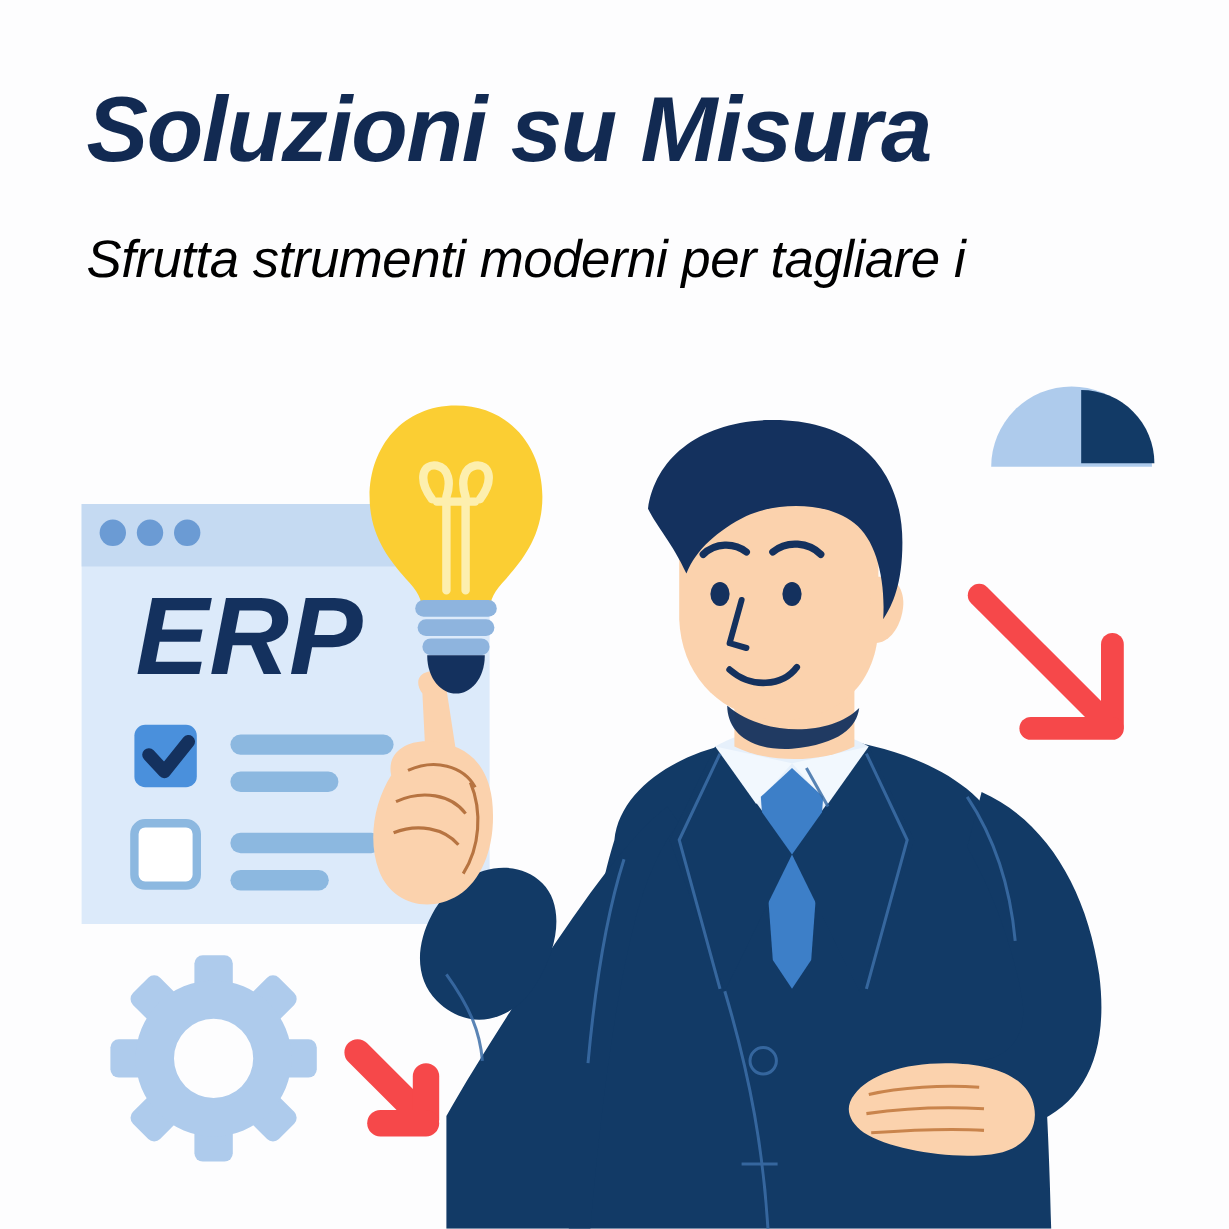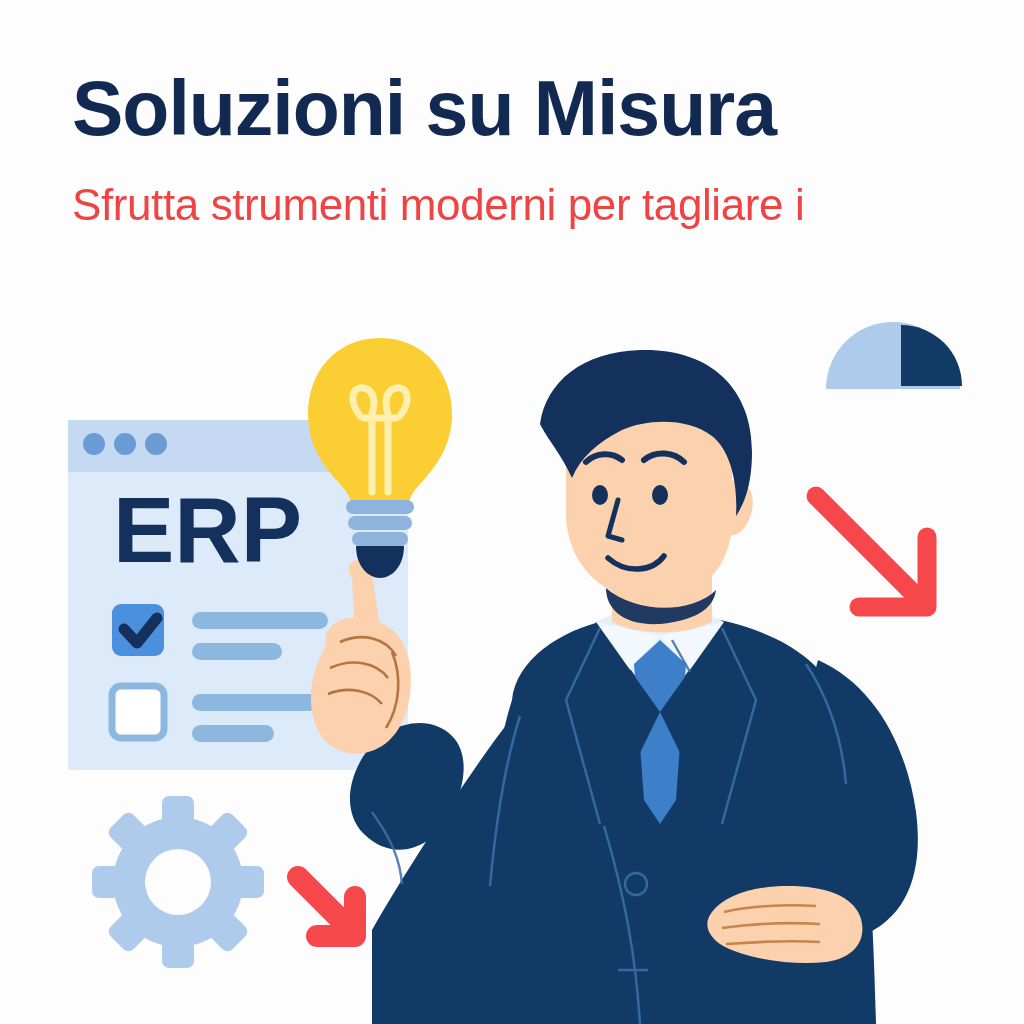--- a/index.html
+++ b/index.html
@@ -3,33 +3,33 @@
 <meta charset="utf-8">
 <style>
   html,body{margin:0;padding:0;}
   body{
     width:1024px;height:1024px;
     background:#FDFDFE;
     font-family:"Liberation Sans", sans-serif;
     overflow:hidden;
     position:relative;
   }
-  #stage{position:absolute;left:0;top:0;width:1024px;height:1024px;}
+  #stage{position:absolute;left:0;top:0;width:1024px;height:1024px;font-style:italic;}
 
   
   .headline{
     position:absolute;left:72px;top:70px;width:900px;
     font-size:77px;line-height:1.0;font-weight:bold;
     color:#122A52;letter-spacing:-1px;
     white-space:nowrap;
   }
   .subline{
-    position:absolute;left:72px;top:174px;width:870px;
+    position:absolute;left:72px;top:186px;width:870px;
     font-size:44px;line-height:1.42;font-weight:normal;
-    color:#ef4444;letter-spacing:-0.4px;
+    color:#000000;letter-spacing:-0.4px;
   }
 
   
   svg.art{position:absolute;left:0;top:0;width:1024px;height:1024px;}
 </style>
 </head>
 <body>
 
 <div id="stage">
 

